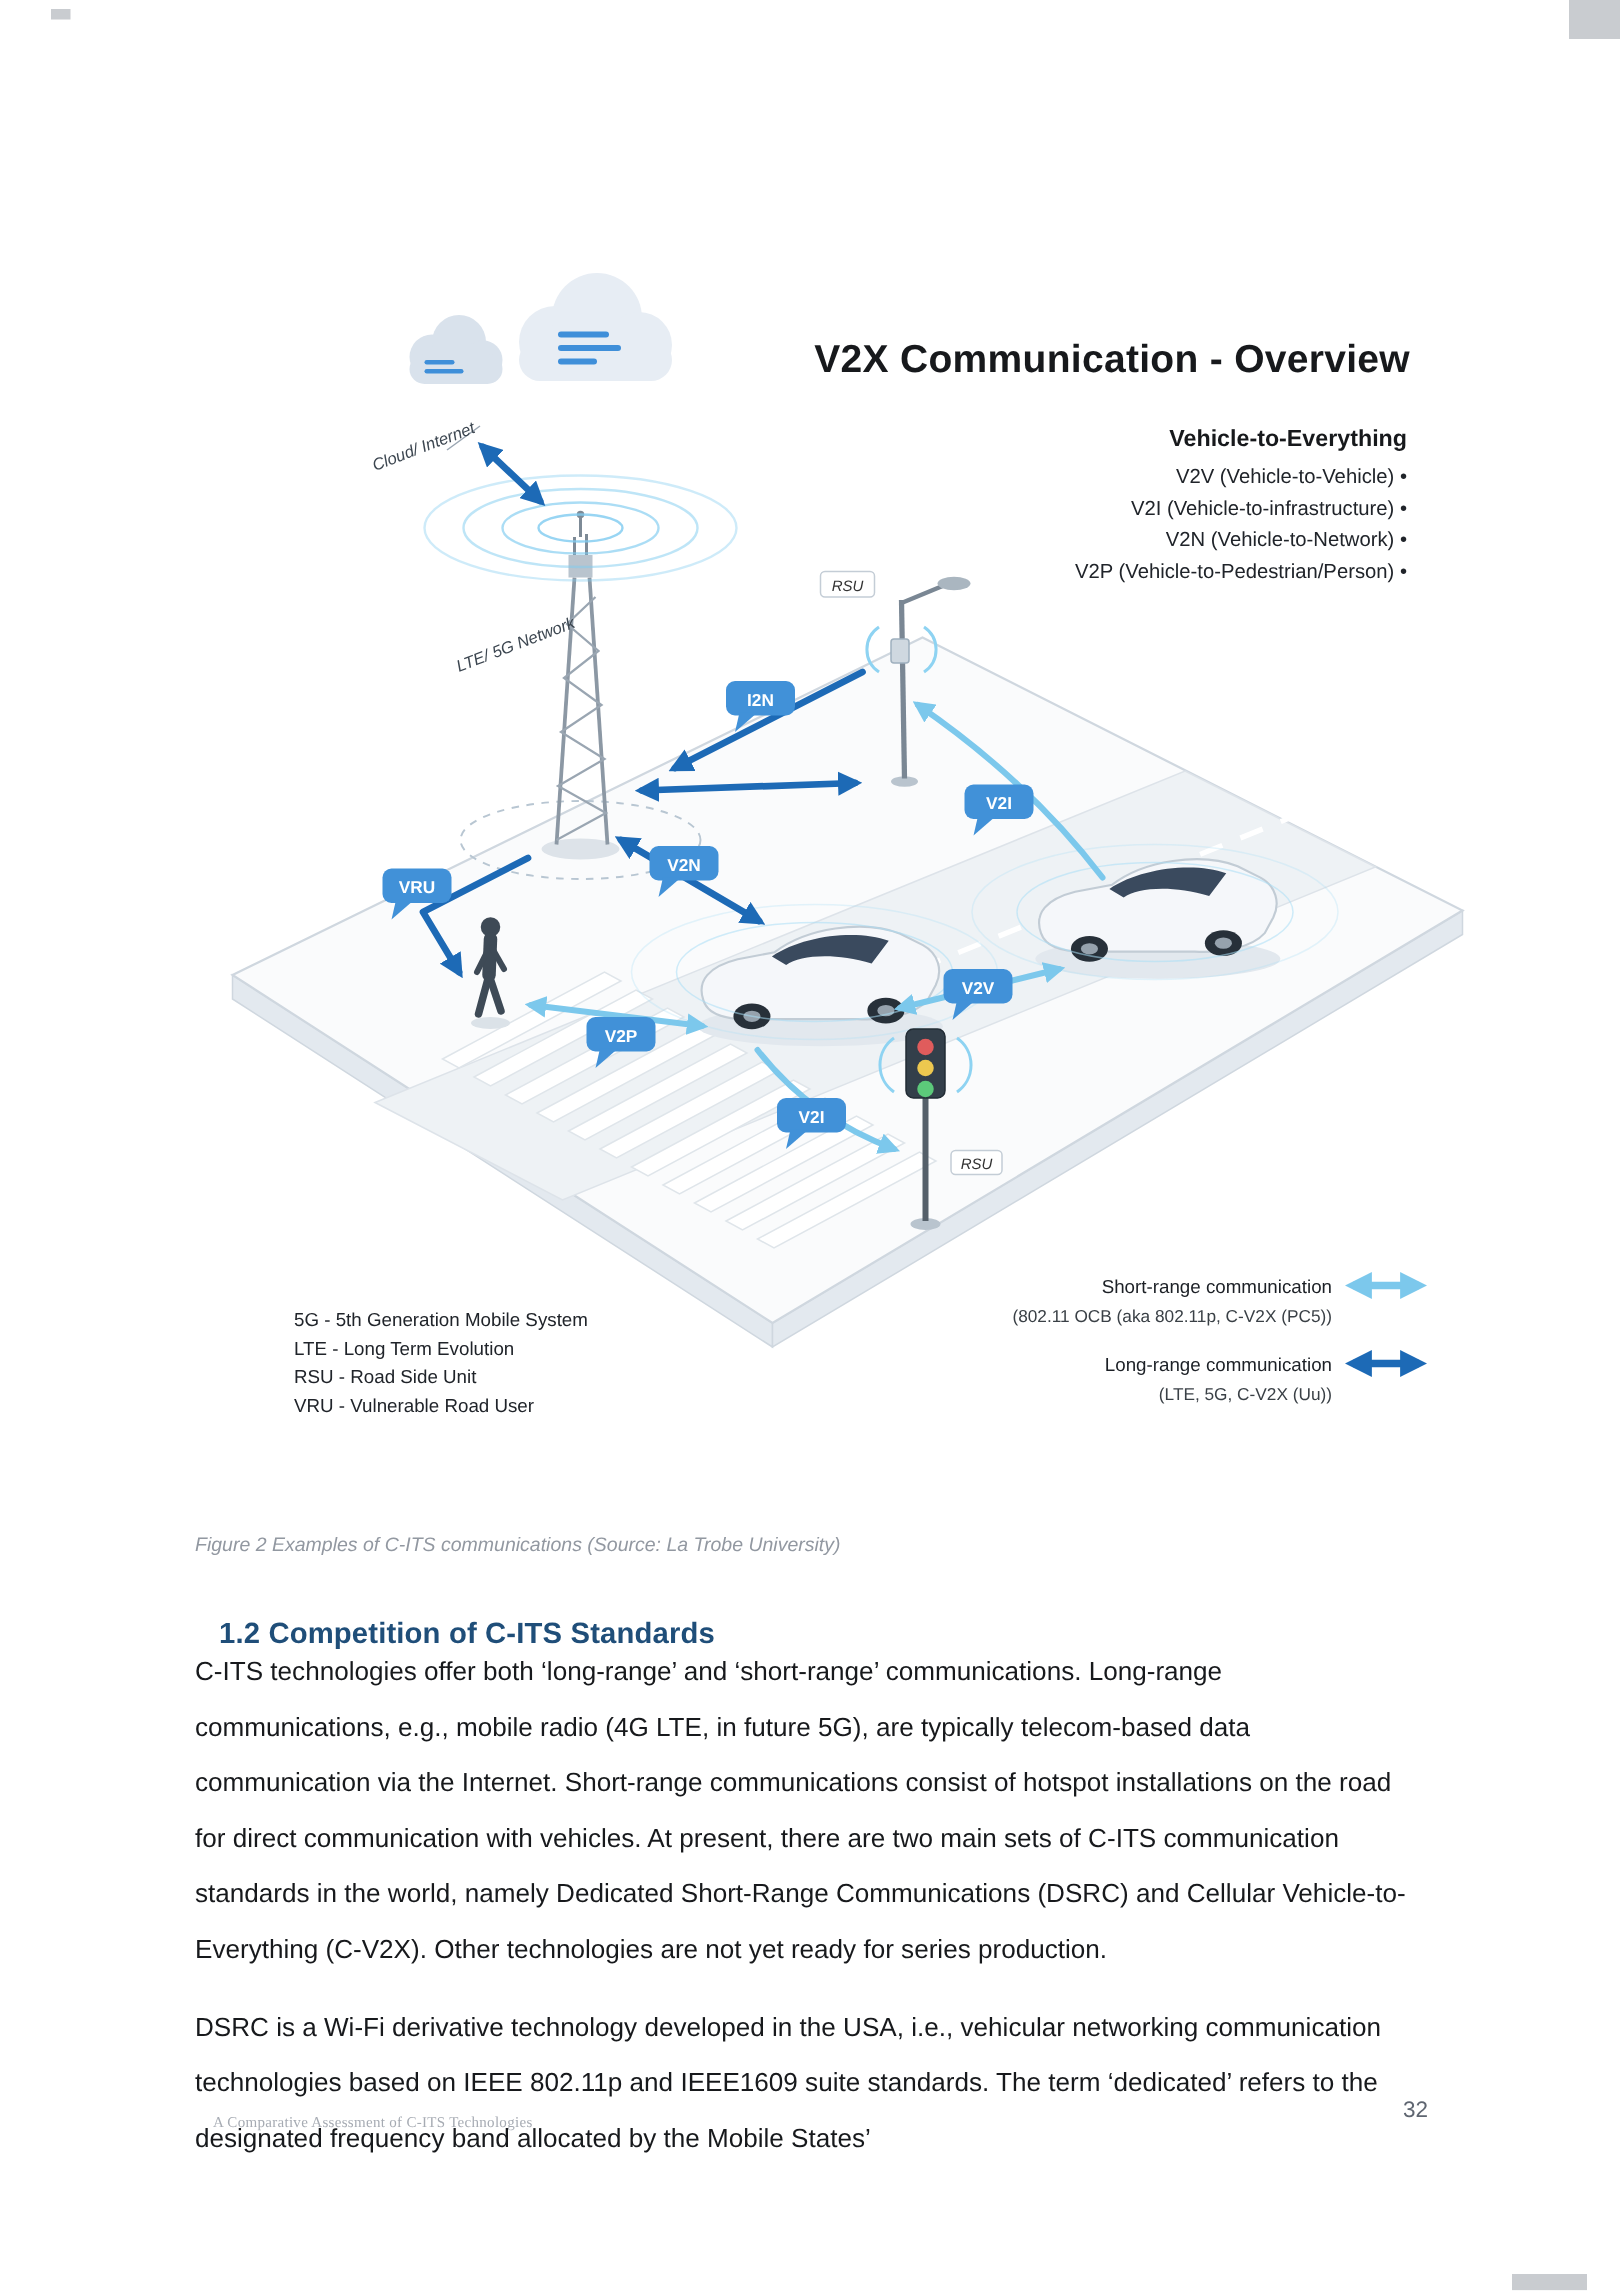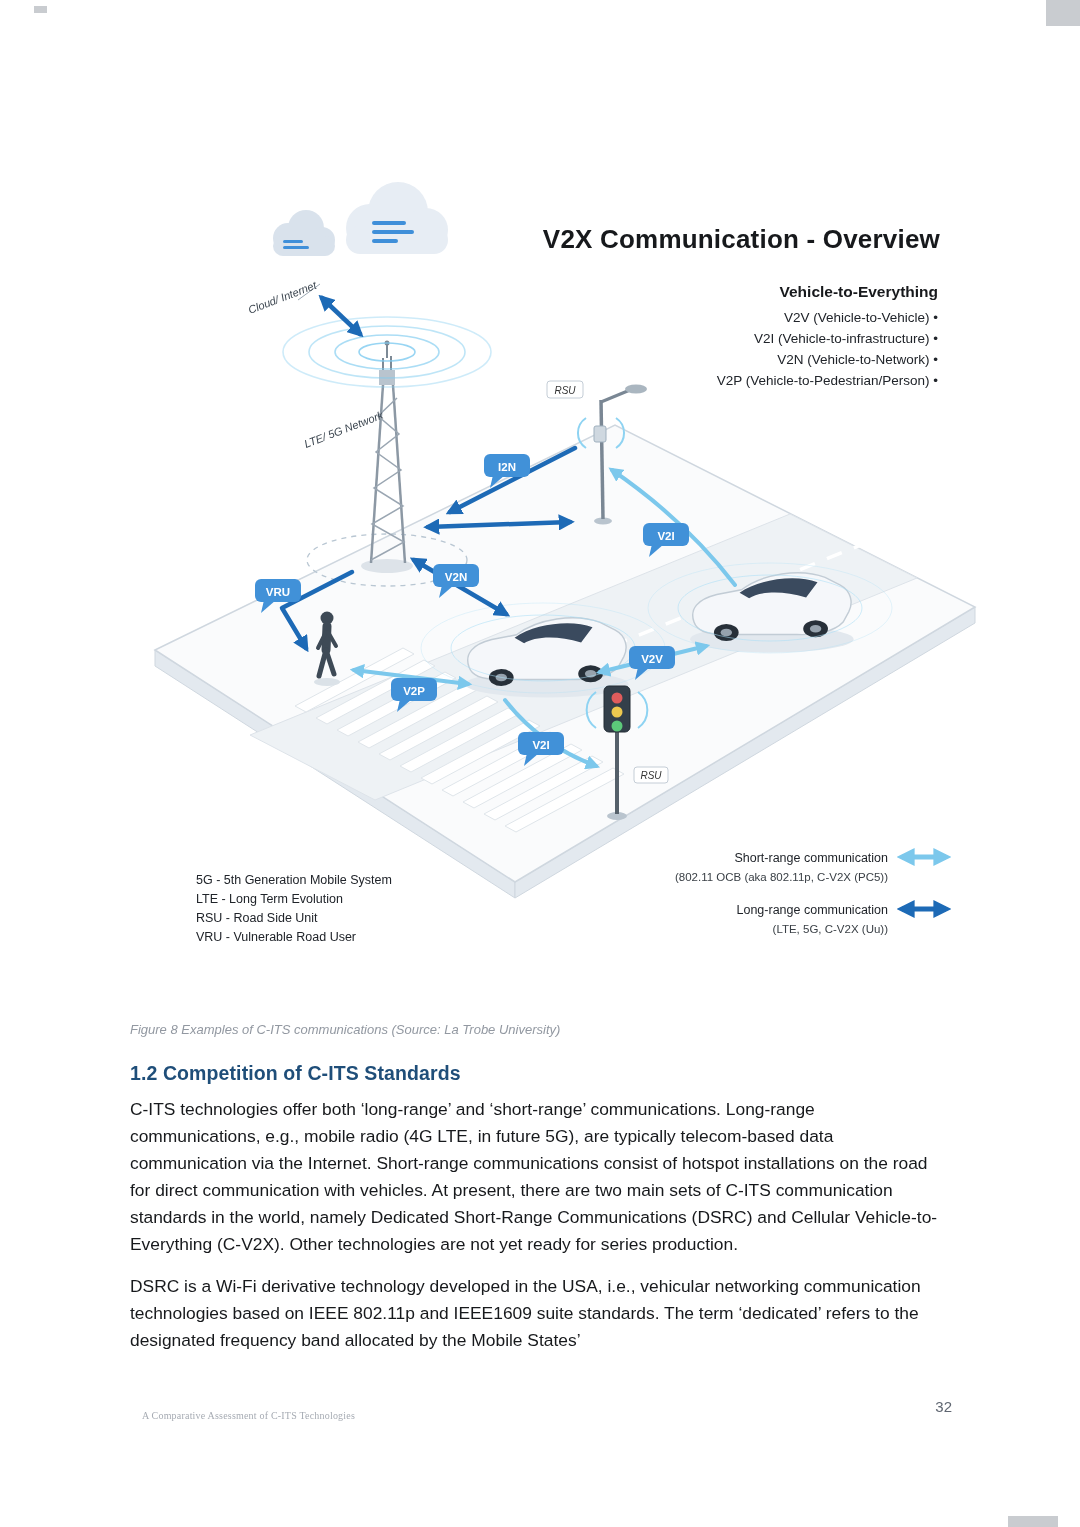--- a/index.html
+++ b/index.html
@@ -23,21 +23,21 @@
   .caption {
     position:absolute; left:130px; top:1022px;
     font-size:13px; font-style:italic; color:#9298a1;
   }
   .section-heading {
     position:absolute; left:130px; top:1062px;
     font-size:19.5px; font-weight:700; color:#1f4e79; letter-spacing:.1px;
   }
   .body-text {
     position:absolute; left:130px; top:1096px; width:814px;
-    font-size:17.4px; line-height:27px; color:#17191c;
+    font-size:17.4px; line-height:37px; color:#17191c;
   }
   .body-text p { margin:0 0 15px 0; }
   .footer-left {
     position:absolute; left:142px; top:1410px;
     font-size:10px; color:#a6abb3; letter-spacing:.2px;font-family:Liberation Serif, serif;
   }
   .page-num {
     position:absolute; right:128px; top:1398px;
     font-size:15px; color:#5f6671;
   }
@@ -258,23 +258,23 @@
     <g>
       <text x="888" y="862" text-anchor="end" class="range-label">Short-range communication</text>
       <text x="888" y="881" text-anchor="end" class="range-detail">(802.11 OCB (aka 802.11p, C-V2X (PC5))</text>
       <line x1="902" y1="857" x2="946" y2="857" fill="none" stroke-width="5" marker-start="url(#ah-light)" marker-end="url(#ah-light)" stroke="#7cc8ec"></line>
       <text x="888" y="914" text-anchor="end" class="range-label">Long-range communication</text>
       <text x="888" y="933" text-anchor="end" class="range-detail">(LTE, 5G, C-V2X (Uu))</text>
       <line x1="902" y1="909" x2="946" y2="909" fill="none" stroke-width="5" marker-start="url(#ah-dark)" marker-end="url(#ah-dark)" stroke="#1d6ab6"></line>
     </g>
   </svg>
 
-  <div class="caption">Figure 8 Examples of C-ITS communications (Source: La Trobe University)</div>
-
-  <h2 class="section-heading" style="margin:0">1.2 Competition of C-ITS Standards</h2>
+  <div class="caption">Figure 2 Examples of C-ITS communications (Source: La Trobe University)</div>
+
+  <h2 class="section-heading" style="margin:16px">1.2 Competition of C-ITS Standards</h2>
 
   <div class="body-text">
     <p>C-ITS technologies offer both ‘long-range’ and ‘short-range’ communications. Long-range communications, e.g., mobile radio (4G LTE, in future 5G), are typically telecom-based data communication via the Internet. Short-range communications consist of hotspot installations on the road for direct communication with vehicles. At present, there are two main sets of C-ITS communication standards in the world, namely Dedicated Short-Range Communications (DSRC) and Cellular Vehicle-to-Everything (C-V2X). Other technologies are not yet ready for series production.</p>
     <p>DSRC is a Wi-Fi derivative technology developed in the USA, i.e., vehicular networking communication technologies based on IEEE 802.11p and IEEE1609 suite standards. The term ‘dedicated’ refers to the designated frequency band allocated by the Mobile States’</p>
   </div>
 
   <div class="footer-left">A Comparative Assessment of C-ITS Technologies</div>
   <div class="page-num">32</div>
 
 </div>

